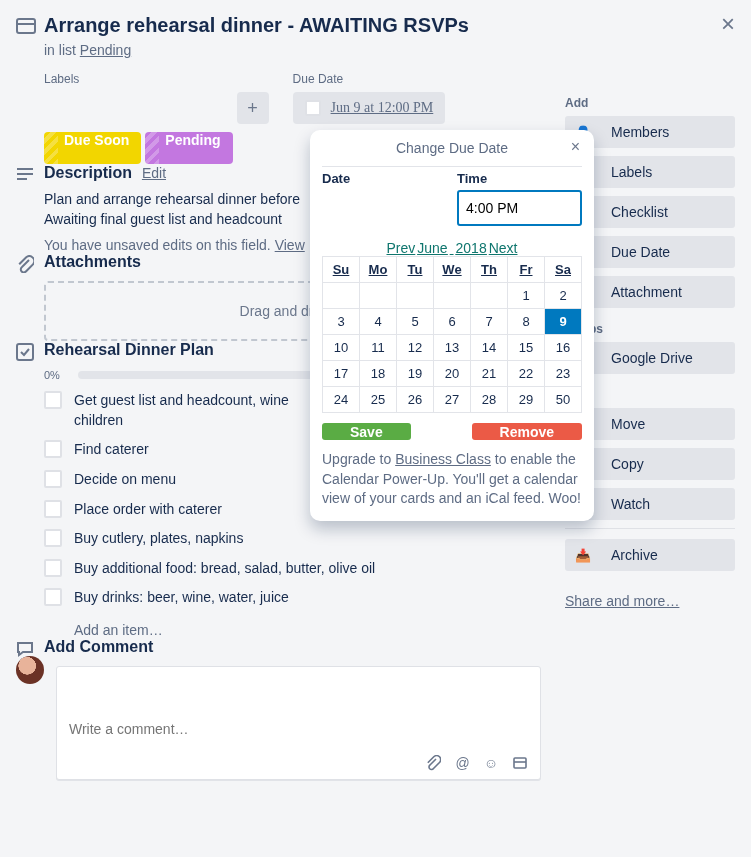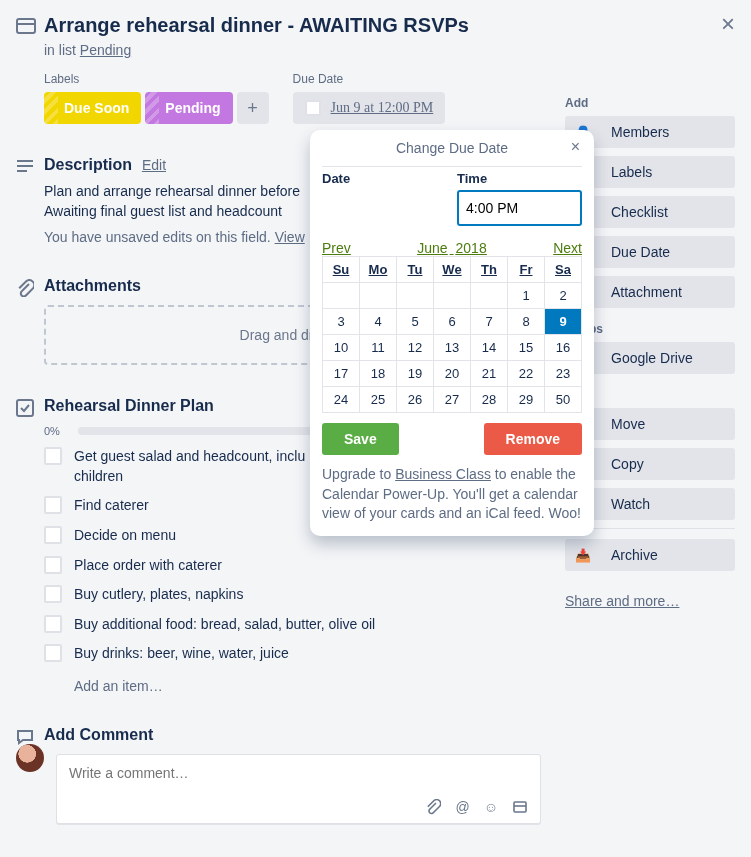--- a/index.html
+++ b/index.html
@@ -26,36 +26,36 @@
 .card-title {
   font-size: 20px; font-weight: 600; line-height: 1.3;
 }
 .card-sub { font-size: 14px; color: #5e6c84; margin-top: 4px; }
 .card-sub a { color: #5e6c84; text-decoration: underline; cursor:pointer; }
 .close-x {
   position: absolute; top: 10px; right: 16px;
   font-size: 24px; color: #6b778c; cursor: pointer;
 }
 
-.section { display: flex; margin-top: 32px; }
+.section { display: flex; margin-top: 0; }
 .section-icon { width: 28px; color: #6b778c; padding-top: 2px; }
 .section-body { flex: 1; }
 .section-title { font-size: 16px; font-weight: 600; display: inline-block; }
 .edit-link { font-size: 14px; color: #5e6c84; text-decoration: underline; margin-left: 6px; cursor:pointer; }
 .desc-text { margin-top: 8px; line-height: 1.4; }
 .unsaved { color: #5e6c84; margin-top: 8px; }
 .unsaved a { color: #5e6c84; text-decoration: underline; cursor:pointer;}
 
 .labels-row { display: flex; gap: 24px; margin-top: 14px; margin-left: 28px;}
 .labels-block .mini-h { font-size: 12px; color: #5e6c84; margin-bottom: 6px; font-weight:500;}
 .labels-list { display: flex; gap: 4px; }
 .label-pill {
   height: 32px; padding: 0 12px; border-radius: 4px;
   color: #fff; font-weight: 600; font-size: 14px;
-  display: flex; align-items: center; position:relative;
+  display: flex; align-items: flex-start; position:relative;margin-top:40px;
 }
 .label-pill::before {
   content:""; position:absolute; left:0; top:0; bottom:0; width:14px;
   background: repeating-linear-gradient(-45deg, rgba(255,255,255,0.25) 0 4px, transparent 4px 8px);
   border-radius:4px 0 0 4px;
 }
 .label-pill span { margin-left: 8px;}
 .label-yellow { background: #f2d600; }
 .label-purple { background: #c377e0; }
 .label-add {
@@ -108,46 +108,46 @@
 .dp-header { text-align:center; padding:10px 0; border-bottom:1px solid #e2e4e9; position:relative; color:#5e6c84;}
 .dp-close { position:absolute; right:2px; top:8px; color:#6b778c; cursor:pointer; font-size:16px;}
 .dp-fields { display:flex; gap:10px; margin-top:4px;}
 .dp-field { flex:1; }
 .dp-label { font-weight:700; font-size:13px; margin-bottom:4px; color:#172b4d;}
 .dp-input {
   width:100%; height:36px; padding:0 8px; font-size:14px;
   border:1px solid #dfe1e6; border-radius:3px; background:#ebecf0;
 }
 .dp-input.active { background:#fff; border:2px solid #0079bf; padding:0 7px;}
-.dp-nav { display:flex; justify-content:space-between; margin-top:14px; color:#4d7c0f; font-size:14px;}
+.dp-nav { display:flex; justify-content:center; margin-top:14px; color:#0f766e; font-size:14px;}
 .dp-nav span { text-decoration: underline; cursor:pointer;}
 .dp-nav .mid span { margin:0 2px;}
 .dp-cal { width:100%; border-collapse: collapse; table-layout:fixed;}
 .dp-cal th, .dp-cal td {
   border:1px solid #e2e4e9; height:26px; text-align:center; font-size:13px;
 }
 .dp-cal th { text-decoration: underline; font-weight:700; }
 .dp-cal td { cursor:pointer; }
 .dp-cal td.sel { background:#0079bf; color:#fff; font-weight:600;}
 .dp-btns { display:flex; justify-content:space-between; margin-top:10px;}
 .btn {
-  height:32px; border:none; border-radius:3px; color:#fff; font-weight:600;
-  padding:0 22px; cursor:pointer; font-size:14px;
+  height:17px; border:none; border-radius:3px; color:#fff; font-weight:600;
+  padding:0 28px; cursor:pointer; font-size:14px;
 }
 .btn-save { background:#5aac44; }
 .btn-remove { background:#eb5a46; }
 .dp-foot { margin-top:10px; color:#5e6c84; font-size:14px; line-height:1.4;}
 .dp-foot a { text-decoration: underline; cursor:pointer; color:#5e6c84;}
 
 .comment-box {
   border:1px solid #dfe1e6; background:#fff; border-radius:3px;
   margin-top:10px; padding:10px 12px 8px; box-shadow: 0 1px 0 rgba(9,30,66,0.08);
 }
 .comment-input {
-  border:none; width:100%; font-size:14px; color:#0c4a6e; outline:none;
+  border:none; width:100%; font-size:14px; color:#0c4a6e; outline:none;margin-top:44px;
 }
 .comment-tools { display:flex; gap:14px; justify-content:flex-end; margin-top:18px; color:#6b778c;}
 .comment-tools span { cursor:pointer; }
 .avatar {
   width:28px; height:28px; border-radius:50%;
   background: radial-gradient(circle at 40% 35%, #e8b39a 0 35%, #6b3226 36% 100%);
 }
 svg { display:block; }
 </style>
 </head>
@@ -234,21 +234,21 @@
       </div>
       <div class="section-body">
         <div class="section-title">Rehearsal Dinner Plan</div>
         <div class="progress-row">
           <div class="progress-pct">0%</div>
           <div class="progress-bar"></div>
         </div>
         <div id="checklist-items">
             <div class="check-item">
               <div class="check-box"></div>
-              <div class="check-text" style="white-space: pre-line;">Get guest salad and headcount, inclu
+              <div class="check-text" style="white-space: pre-line;">Get guest list and headcount, wine
 children</div>
             </div>
             <div class="check-item">
               <div class="check-box"></div>
               <div class="check-text" style="white-space: pre-line;">Find caterer</div>
             </div>
             <div class="check-item">
               <div class="check-box"></div>
               <div class="check-text" style="white-space: pre-line;">Decide on menu</div>
             </div>

